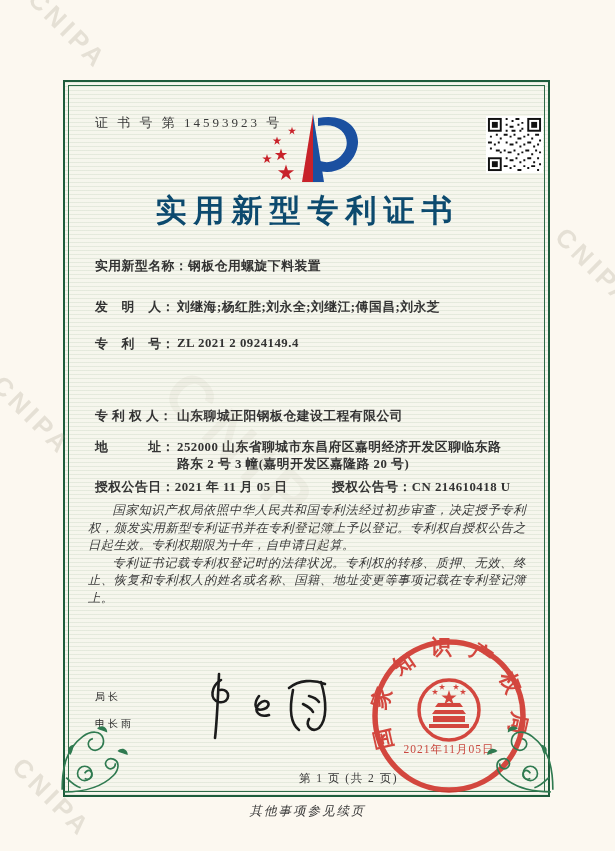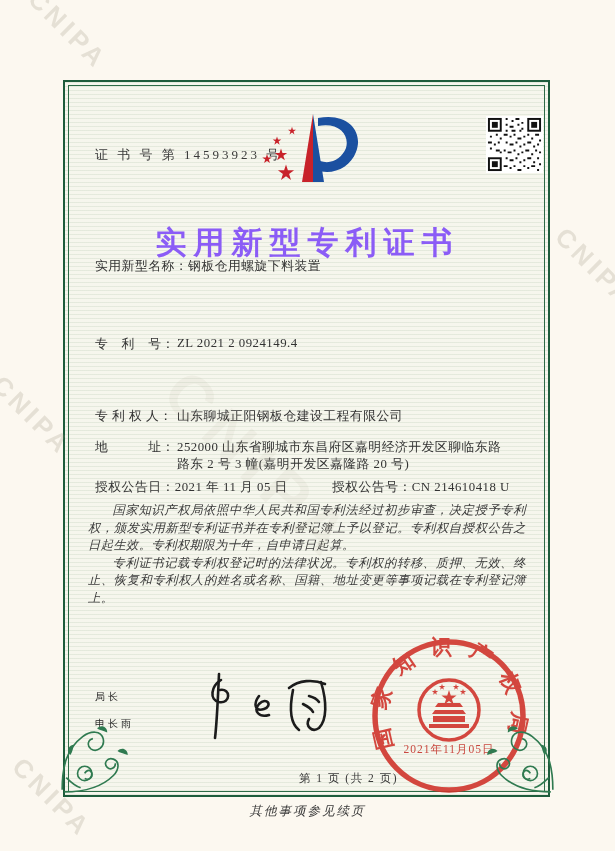--- a/index.html
+++ b/index.html
@@ -10,26 +10,26 @@
          border:2.5px solid #1e5c3c;
          background:
            repeating-linear-gradient(180deg, rgba(110,150,110,.13) 0 1px, rgba(255,255,255,0) 1px 4px),
            #f6f6ed;}
   .frame::before{content:'';position:absolute;inset:3px;border:1px solid #2e6b47;pointer-events:none;}
   
   .wm{position:absolute;font:700 26px "Liberation Sans",sans-serif;color:rgba(150,140,120,.22);
       transform:rotate(45deg);letter-spacing:4px;z-index:5;pointer-events:none;}
   .wm-big{font-size:62px;color:rgba(150,140,120,.07);letter-spacing:10px;}
   .layer{position:absolute;inset:0;z-index:3;}
-  .cert-no{position:absolute;left:95px;top:114px;font-size:13px;letter-spacing:3px;color:#3a3a3a;margin-top:32px;}
+  .cert-no{position:absolute;left:95px;top:114px;font-size:13px;letter-spacing:3px;color:#3a3a3a;}
   .logo{position:absolute;left:236px;top:108px;}
   .qr{position:absolute;left:486px;top:116px;}
   .title{position:absolute;left:0;top:190px;width:100%;text-align:center;
-         font-size:31px;font-weight:700;letter-spacing:7px;color:#8b5cf6;margin-top:32px;}
-  .field{position:absolute;left:95px;font-size:12.8px;letter-spacing:.5px;color:#333;}
+         font-size:31px;font-weight:700;letter-spacing:7px;color:#0c4a6e;}
+  .field{position:absolute;left:95px;font-size:12.8px;letter-spacing:.5px;color:#333;font-weight:bold;}
   .field .lab{display:inline-block;min-width:82px;vertical-align:top;}
   .field .val{display:inline-block;max-width:360px;vertical-align:top;}
   .val2{display:block;}
   .grant .pair2{position:absolute;left:237px;top:0;white-space:nowrap;}
   .grant{width:470px;}
   .paras{position:absolute;left:88px;top:502px;width:438px;font-size:12.3px;
          line-height:17.5px;color:#3a3a3a;font-style:italic;letter-spacing:.4px;}
   .paras p{margin:0;text-indent:2em;text-align:justify;}
   .signoff{position:absolute;left:95px;font-size:10px;letter-spacing:3px;color:#222;}
   .sig{position:absolute;left:185px;top:666px;}
@@ -114,20 +114,23 @@
           <rect x="3" y="23" width="3" height="3"></rect>
         <path d="M10 1h1v1h-1zM13 2h1v1h-1zM15 1h2v1h-2zM18 3h1v1h-1zM10 4h1v1h-1zM12 5h2v1h-2zM16 4h1v1h-1zM18 6h1v1h-1zM10 7h1v1h-1zM13 7h2v1h-2zM17 7h1v1h-1zM2 10h1v1h-1zM5 9h1v1h-1zM7 11h1v1h-1zM1 13h2v1h-2zM4 14h1v1h-1zM6 13h1v1h-1zM2 16h1v1h-1zM5 17h2v1h-2zM7 18h1v1h-1zM9 9h2v1h-2zM12 10h1v1h-1zM14 9h1v1h-1zM16 11h2v1h-2zM19 10h1v1h-1zM21 9h1v1h-1zM23 11h1v1h-1zM25 9h2v1h-2zM27 12h1v1h-1zM10 13h1v1h-1zM12 14h2v1h-2zM15 13h1v1h-1zM17 15h1v1h-1zM19 14h1v1h-1zM21 13h2v1h-2zM24 15h1v1h-1zM26 14h1v1h-1zM9 17h1v1h-1zM11 18h2v1h-2zM14 17h1v1h-1zM16 19h1v1h-1zM18 18h1v1h-1zM20 17h2v1h-2zM23 19h1v1h-1zM25 17h1v1h-1zM27 18h1v1h-1zM10 21h1v1h-1zM12 22h2v1h-2zM15 21h1v1h-1zM17 23h1v1h-1zM19 22h1v1h-1zM21 21h2v1h-2zM24 23h1v1h-1zM26 21h1v1h-1zM9 25h2v1h-2zM12 26h1v1h-1zM14 25h1v1h-1zM16 27h2v1h-2zM19 25h1v1h-1zM21 26h1v1h-1zM23 25h2v1h-2zM26 27h1v1h-1zM27 24h1v1h-1z"></path>
       </g>
     </svg>
 
     <div class="title">实用新型专利证书</div>
 
     <div class="field" style="top:258px;">
       <span class="lab">实用新型名称：</span><span class="val">钢板仓用螺旋下料装置</span>
     </div>
+    <div class="field" style="top:299px;">
+      <span class="lab">发　明　人：</span><span class="val">刘继海;杨红胜;刘永全;刘继江;傅国昌;刘永芝</span>
+    </div>
     <div class="field" style="top:336px;">
       <span class="lab">专　利　号：</span><span class="val">ZL 2021 2 0924149.4</span>
     </div>
     <div class="field" style="top:408px;">
       <span class="lab">专 利 权 人：</span><span class="val">山东聊城正阳钢板仓建设工程有限公司</span>
     </div>
     <div class="field" style="top:439px;">
       <span class="lab">地　　　址：</span><span class="val"><span>252000 山东省聊城市东昌府区嘉明经济开发区聊临东路</span><span class="val2">路东 2 号 3 幢(嘉明开发区嘉隆路 20 号)</span></span>
     </div>
     <div class="field grant" style="top:479px;">

